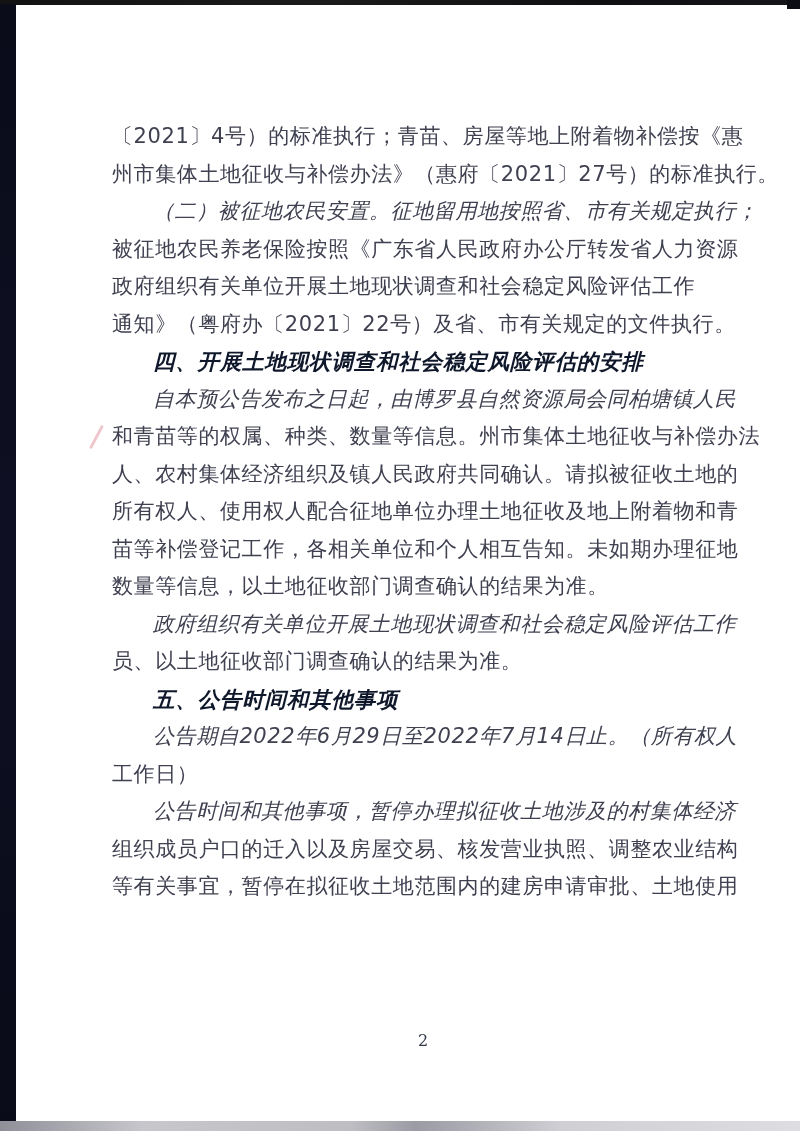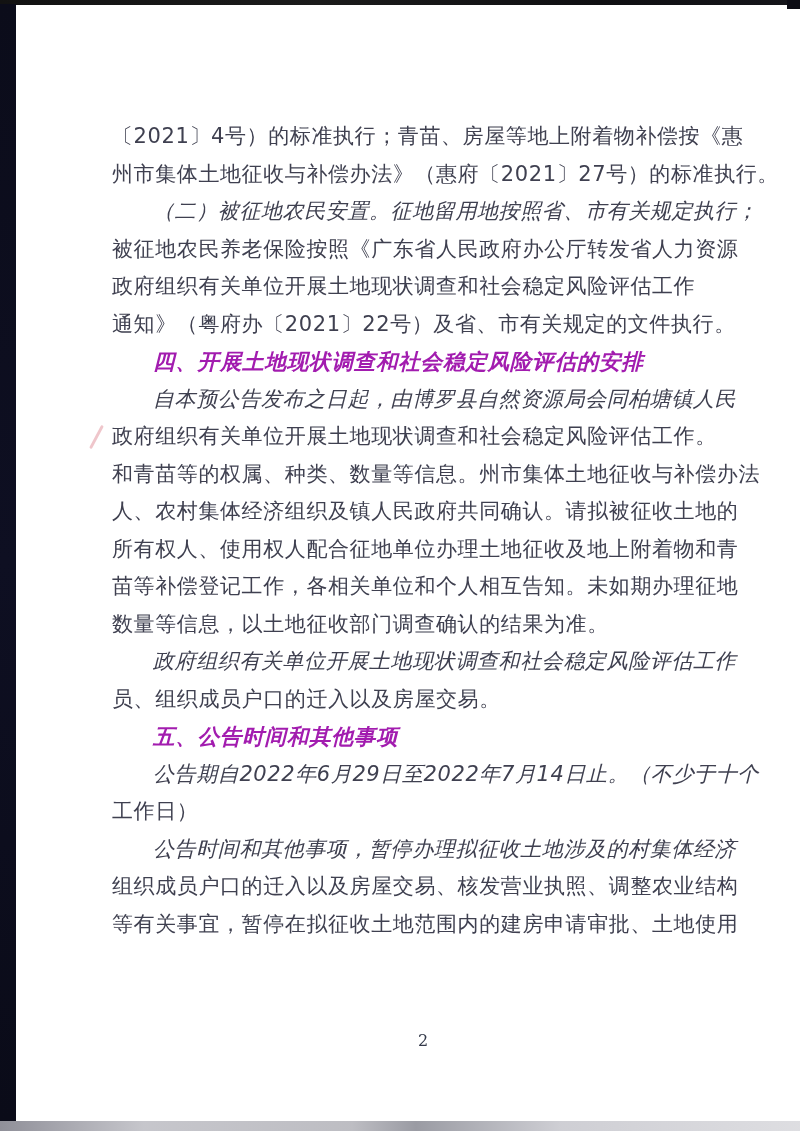--- a/index.html
+++ b/index.html
@@ -32,21 +32,21 @@
 
   
   .content { position:absolute; left:112px; top:118px; width:632px; }
   .ln {
     height:37.5px; line-height:37.5px;
     font-size:21px; letter-spacing:0.6px;
     color:#3f4050; white-space:nowrap;
   }
   .indent { padding-left:41px;font-style:italic; }
   .heading {
-    font-weight:bold; color:#a21caf;
+    font-weight:bold; color:#0f172a;
     font-size:21.5px; letter-spacing:0.8px;
   }
   .pagenum {
     position:absolute; left:0; top:1031px; width:846px; text-align:center;
     font-family:"DejaVu Serif", serif; font-size:16px; color:#343a4a;
   }
 </style>
 </head>
 <body>
 
@@ -60,30 +60,29 @@
 
   <div class="content">
     <div class="ln">〔2021〕4号）的标准执行；青苗、房屋等地上附着物补偿按《惠</div>
     <div class="ln">州市集体土地征收与补偿办法》（惠府〔2021〕27号）的标准执行。</div>
     <div class="ln indent">（二）被征地农民安置。征地留用地按照省、市有关规定执行；</div>
     <div class="ln">被征地农民养老保险按照《广东省人民政府办公厅转发省人力资源</div>
     <div class="ln">政府组织有关单位开展土地现状调查和社会稳定风险评估工作</div>
     <div class="ln">通知》（粤府办〔2021〕22号）及省、市有关规定的文件执行。</div>
     <div class="ln indent heading">四、开展土地现状调查和社会稳定风险评估的安排</div>
     <div class="ln indent">自本预公告发布之日起，由博罗县自然资源局会同柏塘镇人民</div>
-    <div class="ln">政府组织有关单位开展土地现状调查和社会稳定风险评估工作。</div>
     <div class="ln">和青苗等的权属、种类、数量等信息。州市集体土地征收与补偿办法</div>
     <div class="ln">人、农村集体经济组织及镇人民政府共同确认。请拟被征收土地的</div>
     <div class="ln">所有权人、使用权人配合征地单位办理土地征收及地上附着物和青</div>
     <div class="ln">苗等补偿登记工作，各相关单位和个人相互告知。未如期办理征地</div>
     <div class="ln">数量等信息，以土地征收部门调查确认的结果为准。</div>
     <div class="ln indent">政府组织有关单位开展土地现状调查和社会稳定风险评估工作</div>
-    <div class="ln">员、组织成员户口的迁入以及房屋交易。</div>
+    <div class="ln">员、以土地征收部门调查确认的结果为准。</div>
     <div class="ln indent heading">五、公告时间和其他事项</div>
-    <div class="ln indent">公告期自2022年6月29日至2022年7月14日止。（不少于十个</div>
+    <div class="ln indent">公告期自2022年6月29日至2022年7月14日止。（所有权人</div>
     <div class="ln">工作日）</div>
     <div class="ln indent">公告时间和其他事项，暂停办理拟征收土地涉及的村集体经济</div>
     <div class="ln">组织成员户口的迁入以及房屋交易、核发营业执照、调整农业结构</div>
     <div class="ln">等有关事宜，暂停在拟征收土地范围内的建房申请审批、土地使用</div>
   </div>
 
   <div class="pagenum">2</div>
 
 </div>
 

